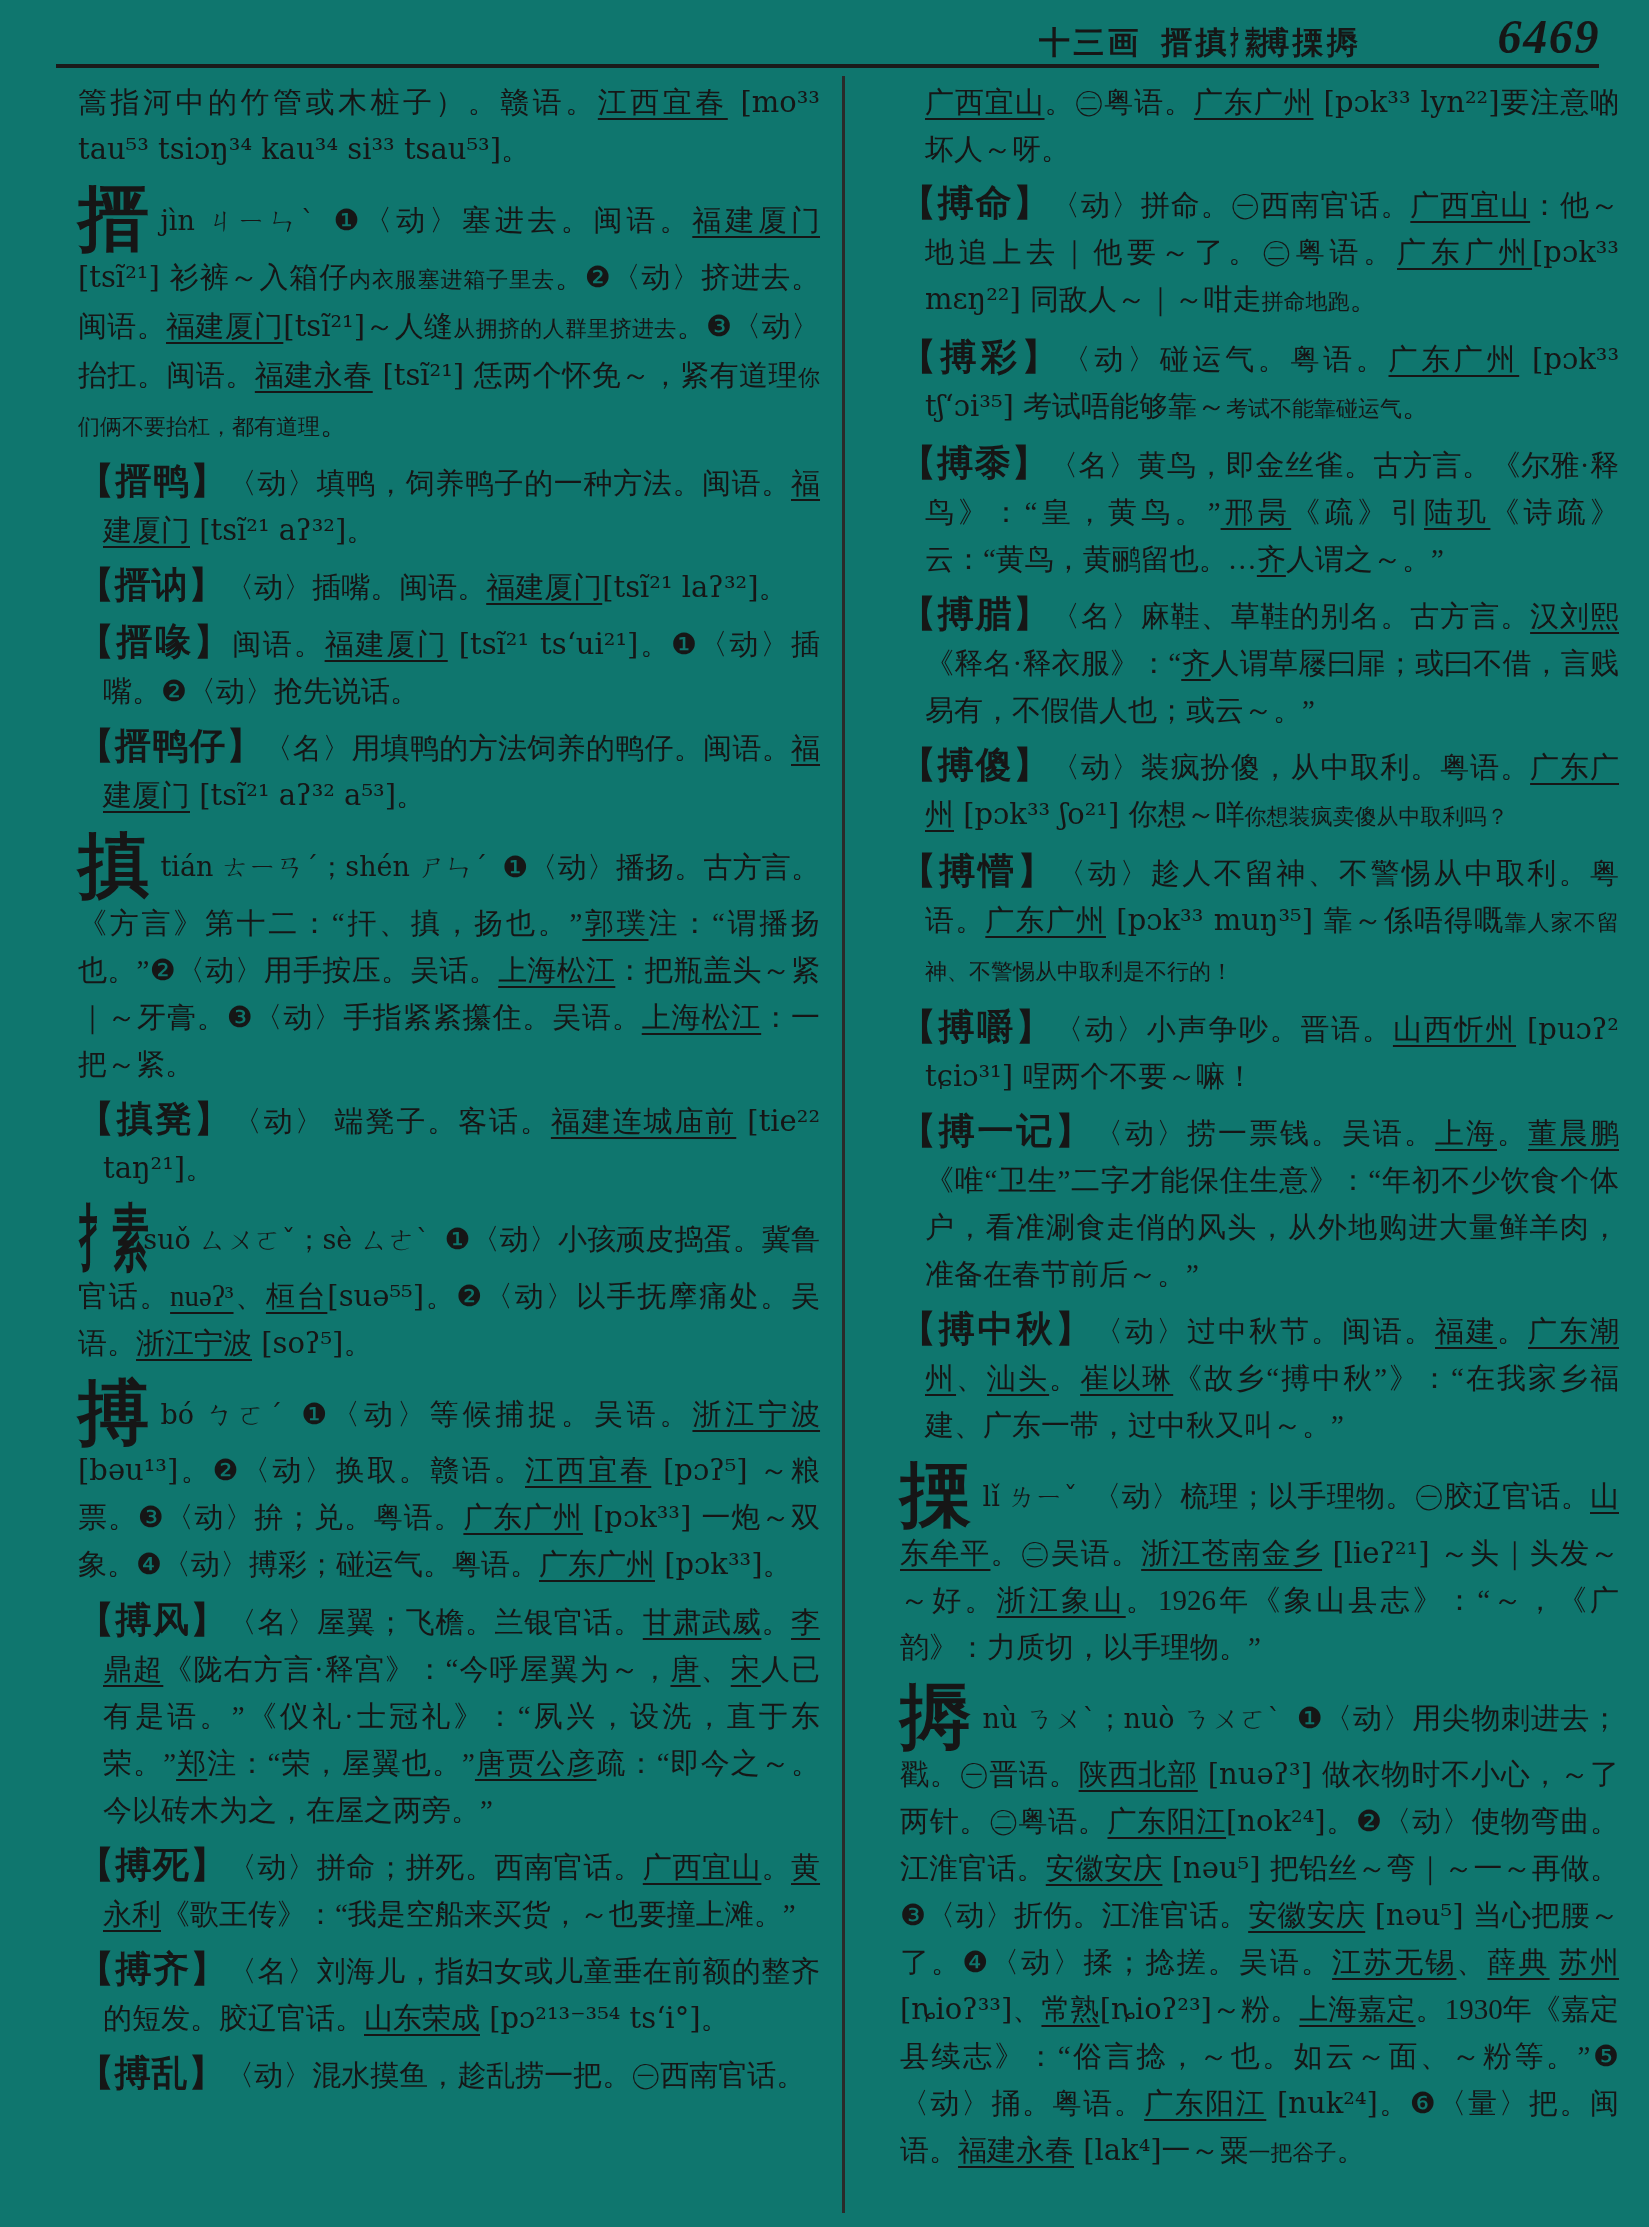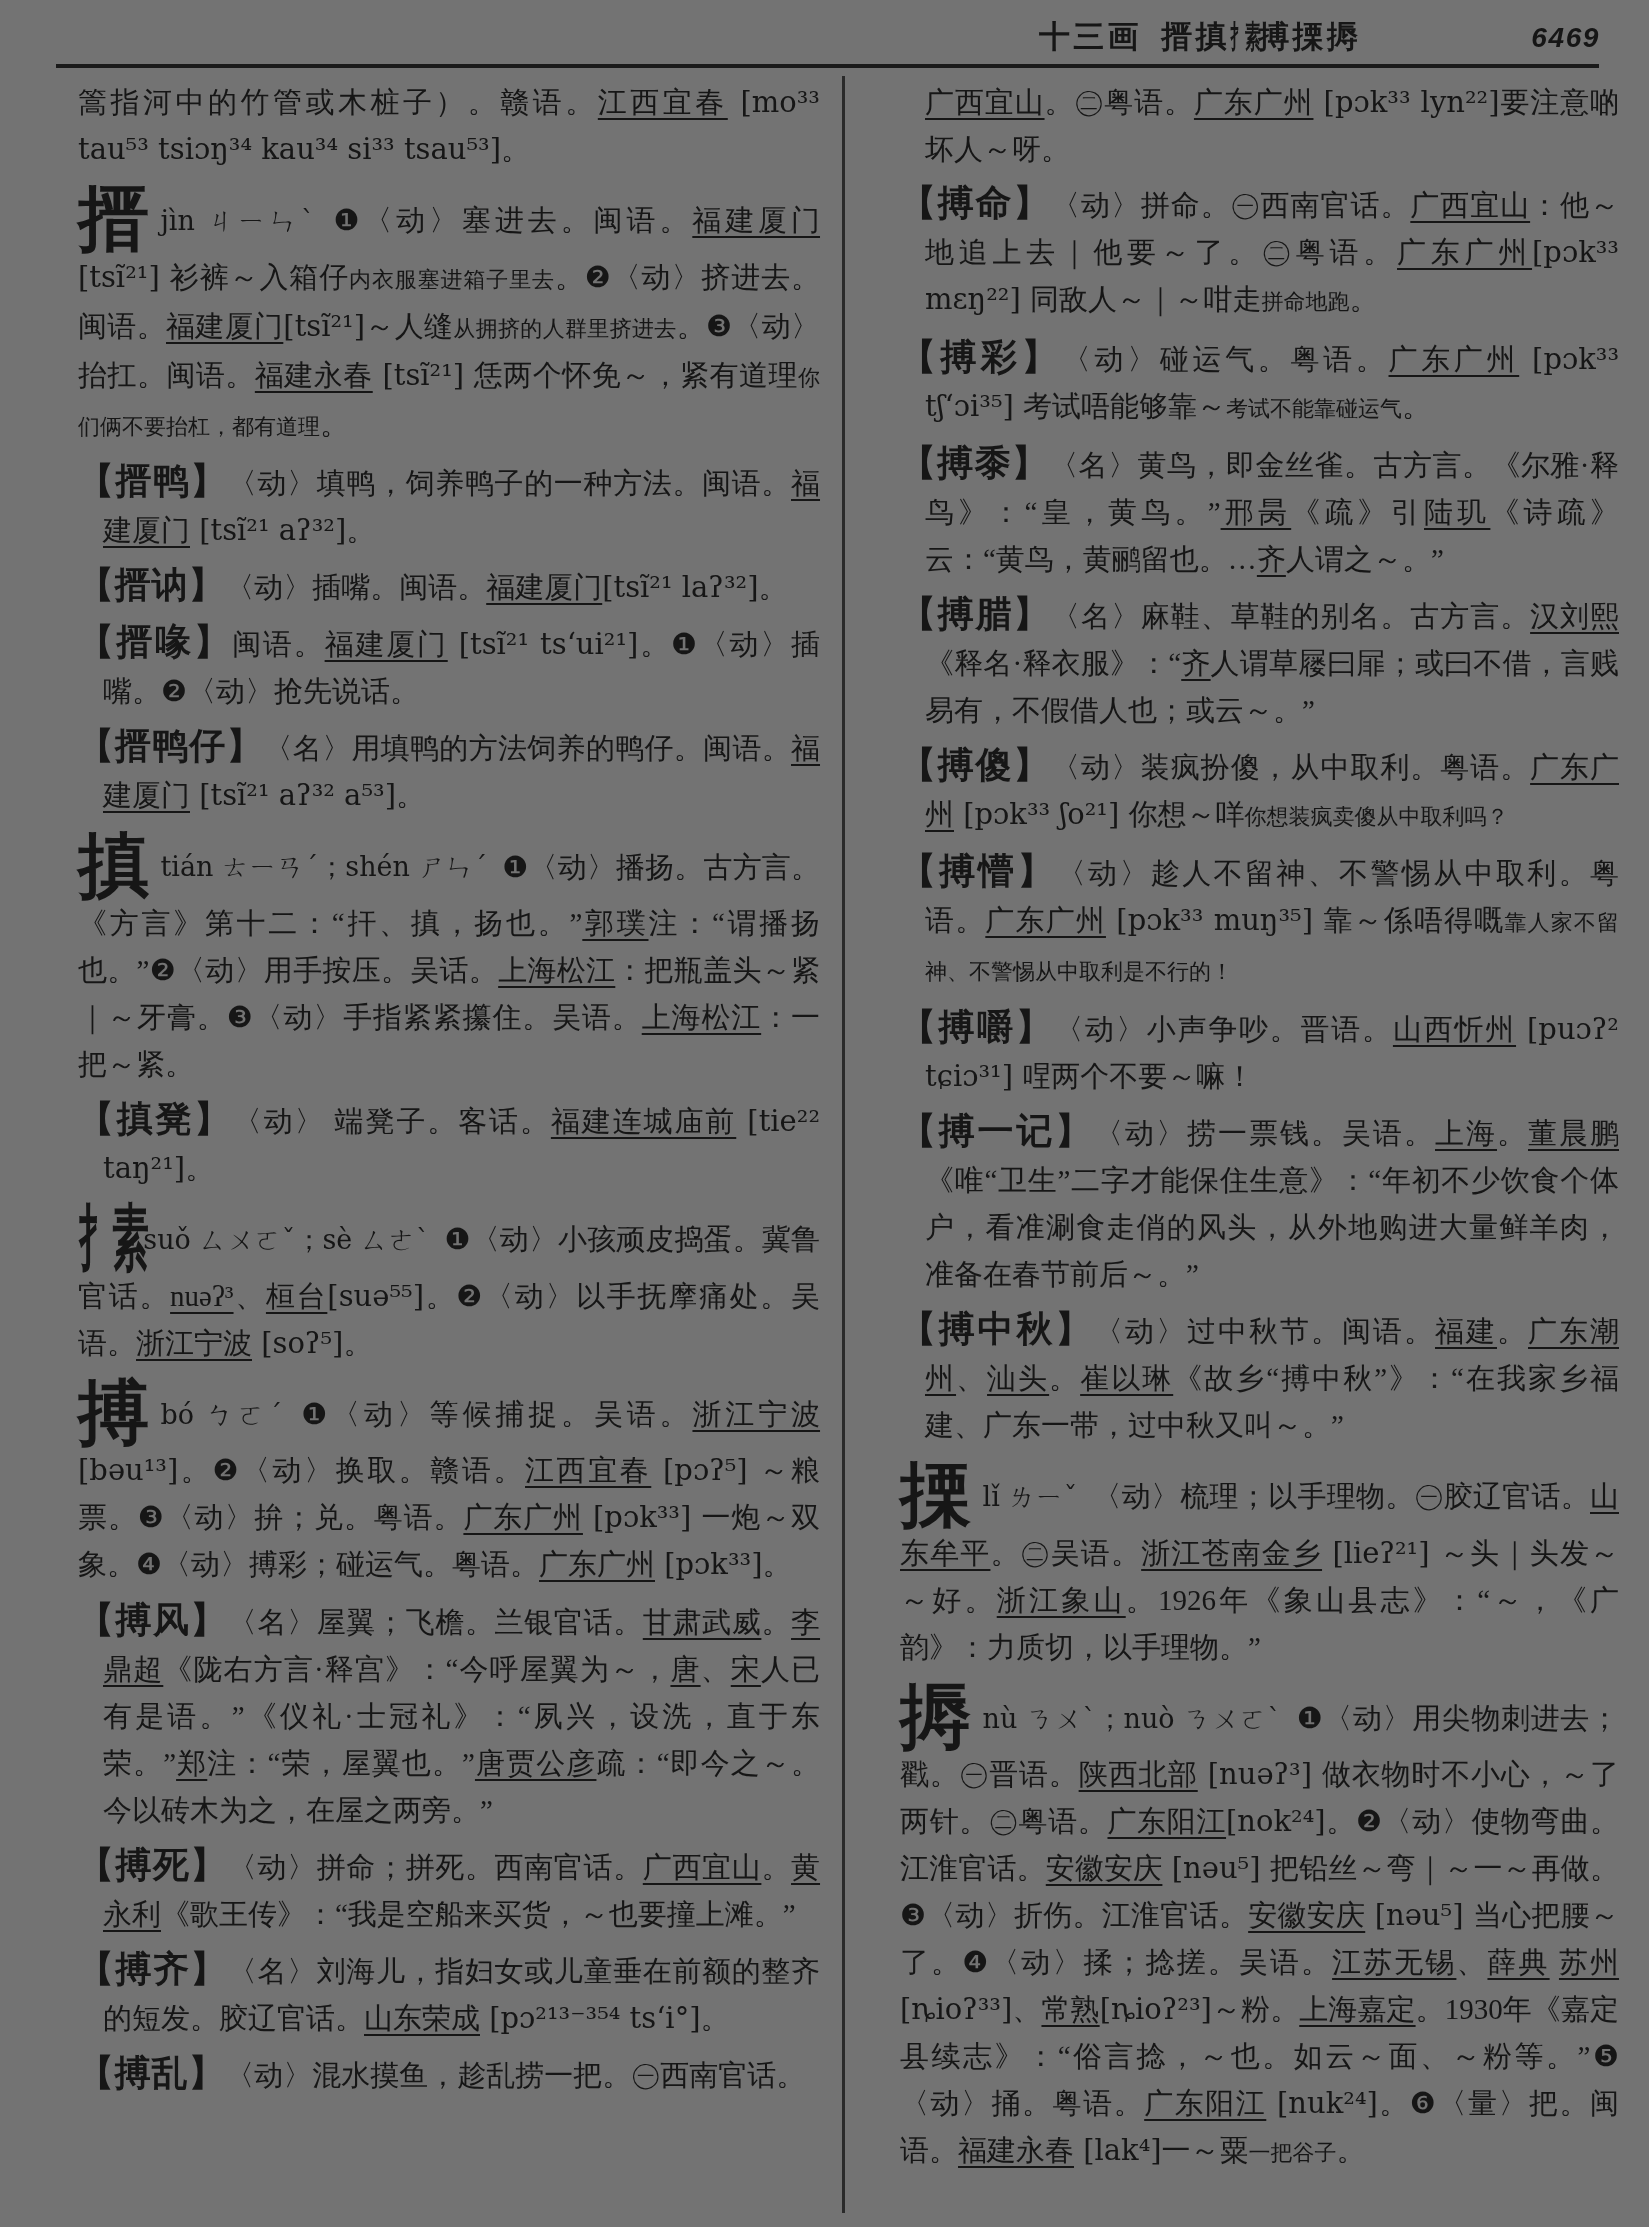--- a/index.html
+++ b/index.html
@@ -1,35 +1,35 @@
 <!DOCTYPE html>
 <html style="font-size:13.2px"><head>
 <meta charset="utf-8">
 <style>
   html,body{margin:0;padding:0;}
   .page{
     position:relative;
     width:1650px;height:2227px;
-    background:#737373;
+    background:#0f766e;
     color:#161616;
     font-family:"Liberation Serif","DejaVu Serif",serif;
     font-size:29px;
     line-height:47px;
     overflow:hidden;
   }
   
   .hdr{
     position:absolute;top:13.2px;left:1039px;width:561px;
     display:flex;align-items:baseline;justify-content:space-between;
     font-size:31px;font-weight:700;letter-spacing:3.3px;white-space:nowrap;
   }
   .hdr .sec{margin-right:8.2px;}
   .hdr .pgnum{
-    font-family:Liberation Sans, sans-serif;
-    font-style:italic;font-weight:700;font-size:28px;letter-spacing:1.6px;
+    font-family:Liberation Serif, serif;
+    font-style:italic;font-weight:700;font-size:48px;letter-spacing:1.6px;
   }
   .rule{position:absolute;left:56px;top:64px;width:1543px;height:4.1px;background:#1a1a1a;}
   .divider{position:absolute;left:842px;top:76px;width:2.5px;height:2137px;background:#2a2a2a;}
   .col{position:absolute;top:79px;text-align:justify;margin-left:16px;}
   .col-left{left:62px;width:742px;}
   .col-right{left:884px;width:719px;}
   .para{margin:0 0 7.4px 0;}
   .para.entry{padding-left:25px;text-indent:-25px;margin-bottom:8.2px;}
   .para.head{margin-top:13.2px;margin-bottom:8.2px;}
   .para.cont{margin-top:0;}

